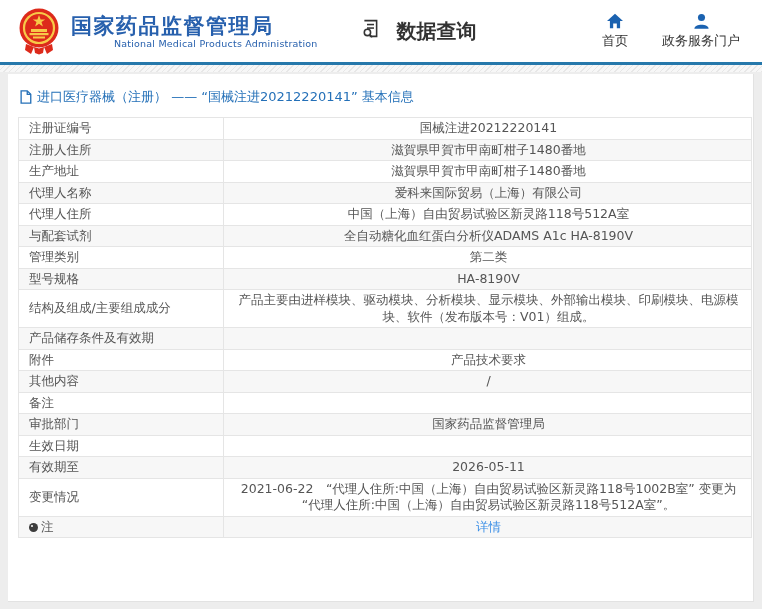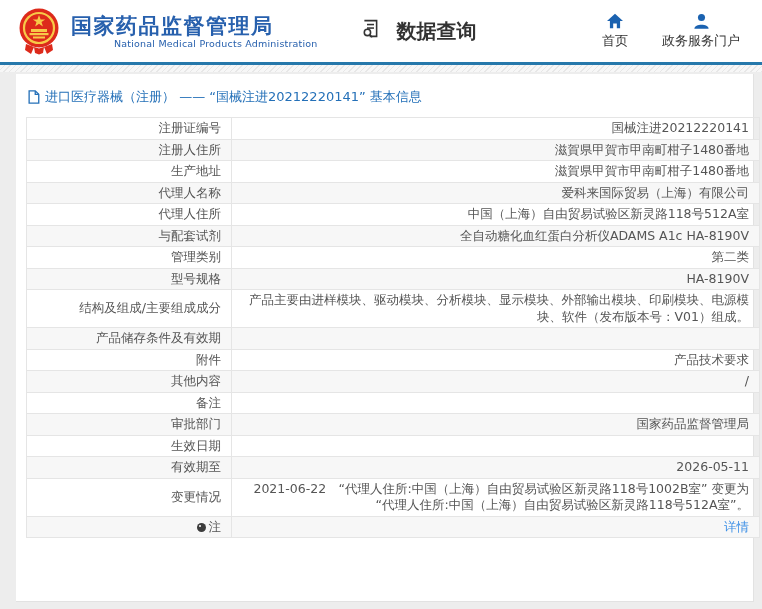--- a/index.html
+++ b/index.html
@@ -35,21 +35,21 @@
   }
   
   .top-line { height: 3px; background: #2678ab; }
   .hatch {
     height: 7px;
     background: repeating-linear-gradient(135deg, #f7f7f7 0 3px, #e7e7e7 3px 4px);
   }
   
   .panel {
     background: #fff;
-    margin: 2px 8px 0 16px;
+    margin: 2px 8px 0 8px;
     height: 528px;
     padding-top: 11px;
     border-right: 1px solid #e2e2e2;
     border-bottom: 1px solid #e2e2e2;
   }
   .breadcrumb {
     display: flex; align-items: center; gap: 5px;
     color: #2470b8; font-size: 13px;
     padding: 3px 0 11px 11px;
   }
@@ -64,24 +64,23 @@
   }
   .info-table tr:nth-child(even) { background: #f7f7f7; }
   .info-table td {
     border: 1px solid #e5e5e5;
     padding: 2px 10px;
     line-height: 16.5px;
     vertical-align: middle;
   }
   td.label-cell {
     width: 205px;
-    text-align: right;
     color: #555;
   }
-  td.value-cell { text-align: right; padding-left: 12px; }
+  td.value-cell { text-align: center; padding-left: 12px; }
   .note-icon {
     display: inline-block; width: 9px; height: 9px;
     background: #3c3c3c; border-radius: 50%;
     margin-right: 3px; vertical-align: -1px;
     position: relative;
   }
   .note-icon::after {
     content: ""; position: absolute; left: 2px; top: 2px;
     width: 2px; height: 2px; background: #fff; border-radius: 50%;
   }

